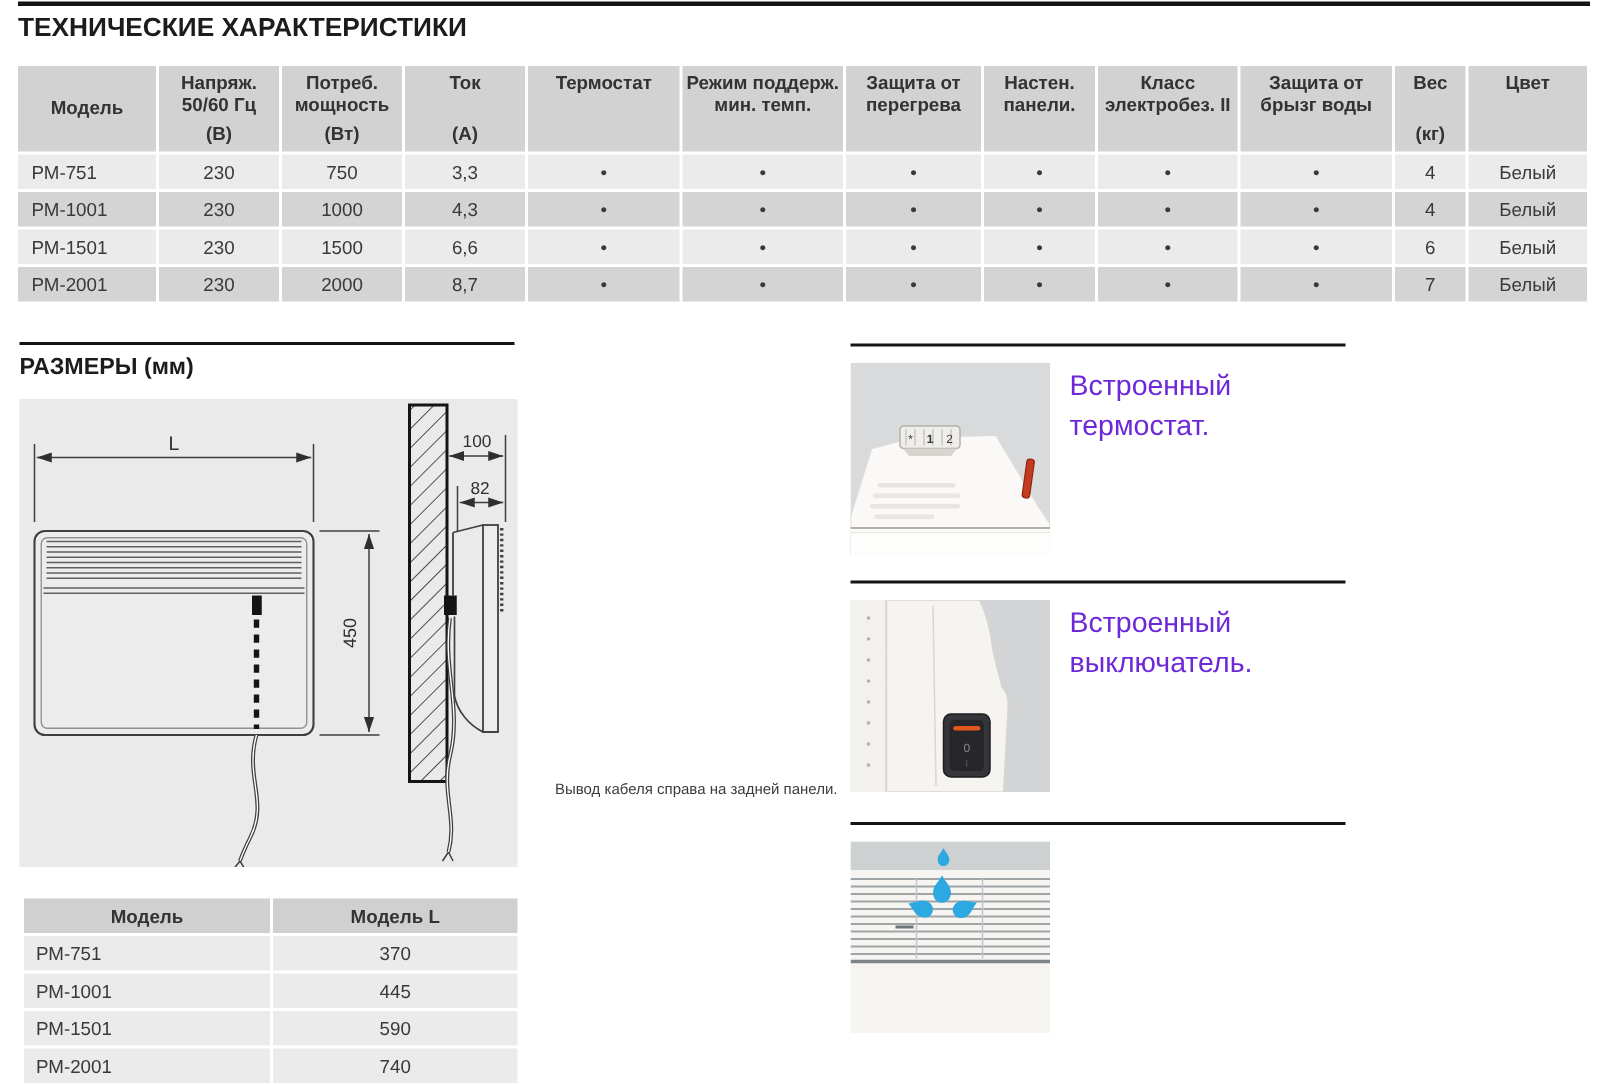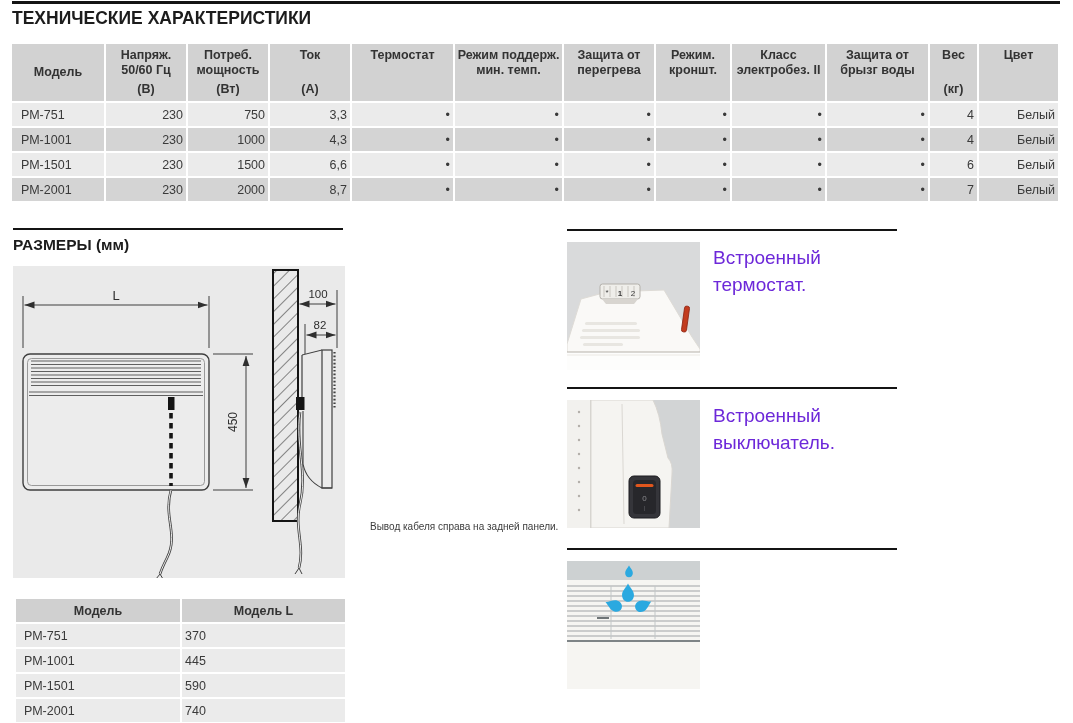--- a/index.html
+++ b/index.html
@@ -12,40 +12,40 @@
 
   
   table.spec{position:absolute;left:10px;top:42px;width:1050px;border-collapse:separate;
              border-spacing:2px;table-layout:fixed;}
   table.spec th{background:#d2d2d2;height:57px;box-sizing:border-box;padding:4px 2px;
                 font-size:12.5px;font-weight:bold;color:#333;line-height:1.18;vertical-align:top;}
   table.spec .hc{display:flex;flex-direction:column;justify-content:space-between;
                  align-items:center;height:100%;text-align:center;}
   table.spec .hc.center{justify-content:center;}
   table.spec td{height:21px;box-sizing:content-box;padding:1px 3px;font-size:12.5px;
-                color:#3a3a3a;text-align:right;}
+                color:#3a3a3a;text-align:center;}
   table.spec tr.r-light td{background:#ebebeb;}
   table.spec tr.r-dark td{background:#d4d4d4;}
   table.spec td.model{text-align:left;padding-left:9px;}
   .dot{font-size:13px;}
 
   
   .left-rule{position:absolute;left:13px;top:228px;width:330px;height:2px;background:#141414;}
   .dims-title{position:absolute;left:13px;top:236px;margin:0;font-size:15.5px;font-weight:bold;color:#1c1c1c;}
   .panel{position:absolute;left:13px;top:266px;width:332px;height:312px;background:#eaeaea;}
   .cable-note{position:absolute;left:370px;top:520px;width:195px;font-size:10px;
               line-height:1.45;color:#3c3c3c;}
 
   
   table.sizes{position:absolute;left:14px;top:597px;width:331px;border-collapse:separate;
               border-spacing:2px;table-layout:fixed;}
   table.sizes th{background:#d0d0d0;height:21px;padding:1px 3px;font-size:12.5px;
                  font-weight:bold;color:#333;text-align:center;}
   table.sizes td{background:#ebebeb;height:21px;padding:1px 3px;font-size:12.5px;
-                 color:#3a3a3a;text-align:left;}
+                 color:#3a3a3a;text-align:center;}
   table.sizes td.model{text-align:left;padding-left:8px;}
 
   
   .feature{position:absolute;left:567px;width:330px;border-top:2px solid #141414;}
   .feature .inner{display:flex;gap:13px;padding-top:11px;}
   .feature.f1{top:229px;} .feature.f2{top:387px;} .feature.f3{top:548px;}
   .caption{width:178px;padding-top:3px;font-size:19px;line-height:1.4;color:#6d28d9;}
 
   svg{display:block;}
   .dimtxt{fill:#2f2f2f;font-family:"Liberation Sans","DejaVu Sans",sans-serif;}
@@ -112,21 +112,21 @@
             </div>
           </th>
         <th>
             <div class="hc">
               <span>Защита от перегрева</span>
               <span></span>
             </div>
           </th>
         <th>
             <div class="hc">
-              <span>Режим. кроншт.</span>
+              <span>Настен. панели.</span>
               <span></span>
             </div>
           </th>
         <th>
             <div class="hc">
               <span>Класс электробез. II</span>
               <span></span>
             </div>
           </th>
         <th>

